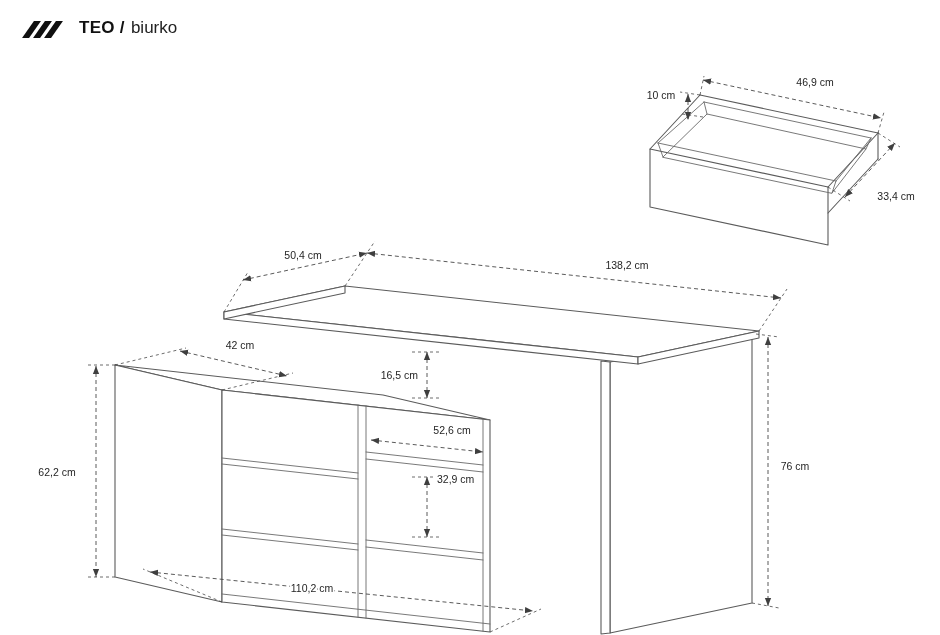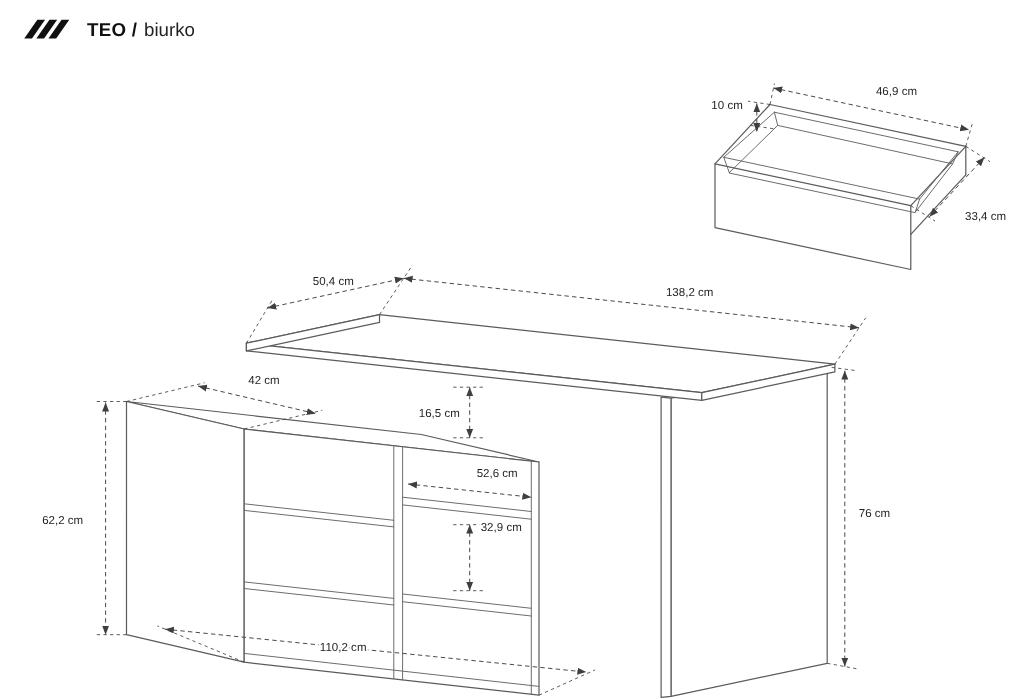--- a/index.html
+++ b/index.html
@@ -1,18 +1,18 @@
 <!DOCTYPE html>
 <html><head>
 <meta charset="utf-8">
 <style>
   html,body{margin:0;padding:0;background:#ffffff;}
   .canvas{position:relative;width:940px;height:635px;background:#ffffff;overflow:hidden;
           font-family:"Liberation Sans",sans-serif;}
-  .hdr{position:absolute;left:28px;top:18px;display:flex;align-items:flex-start;z-index:2;}
+  .hdr{position:absolute;left:28px;top:18px;display:flex;align-items:flex-end;z-index:2;}
   .logo{display:flex;gap:4px;margin-right:22px;}
   .logo .bar{width:7px;height:17px;background:#101010;transform:skewX(-35deg);}
   .title{font-size:17px;color:#111;}
   .title .name{font-weight:bold;letter-spacing:.3px;}
   .title .cat{font-weight:normal;margin-left:6px;color:#222;}
   svg{position:absolute;left:0;top:0;}
   .face{fill:#ffffff;stroke:#5b5b5b;stroke-width:1.1;stroke-linejoin:round;}
   .solid{fill:none;stroke:#5b5b5b;stroke-width:1.1;stroke-linejoin:round;stroke-linecap:round;}
   .thin{fill:none;stroke:#6a6a6a;stroke-width:0.9;stroke-linecap:round;}
   .dim{fill:none;stroke:#474747;stroke-width:0.9;stroke-dasharray:4 3;}

